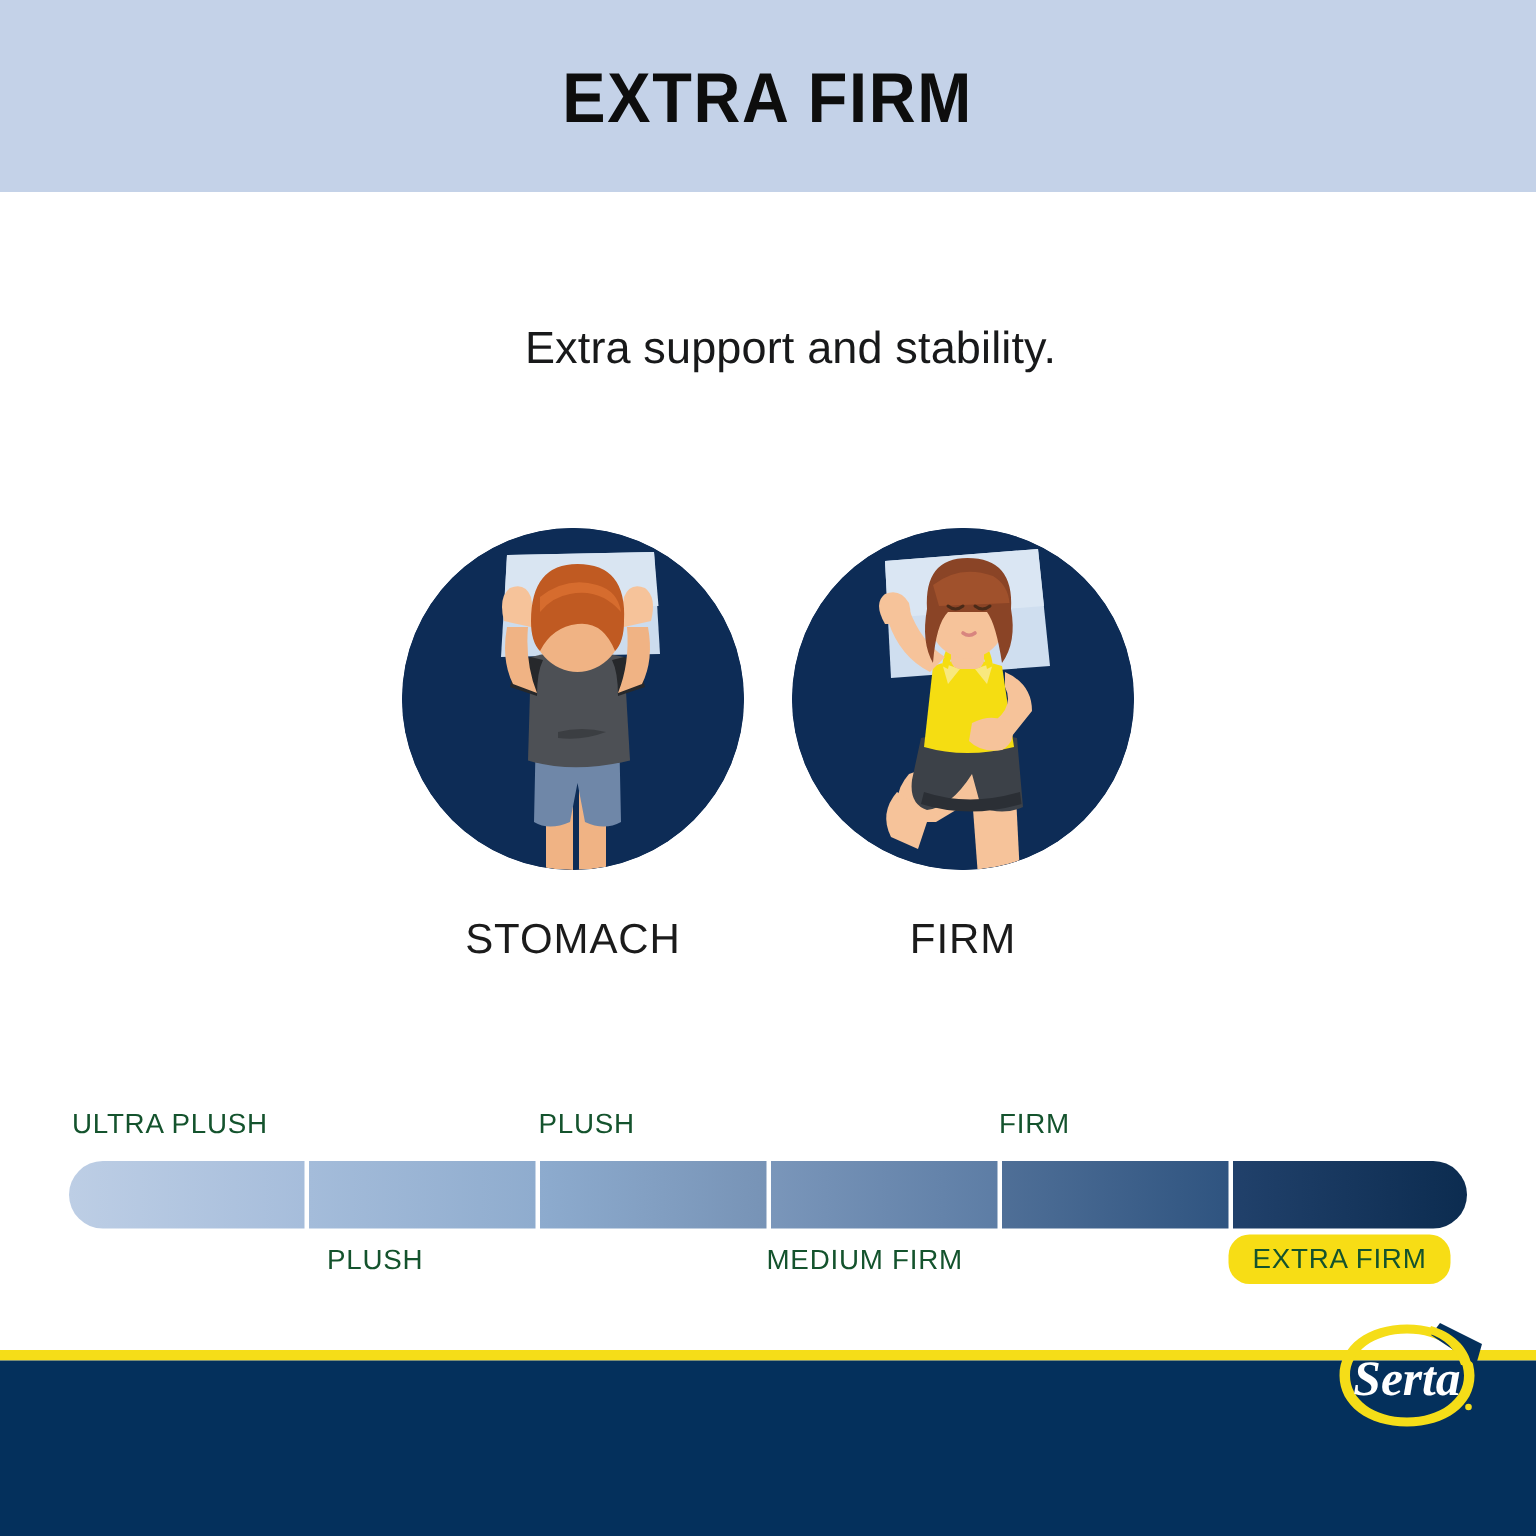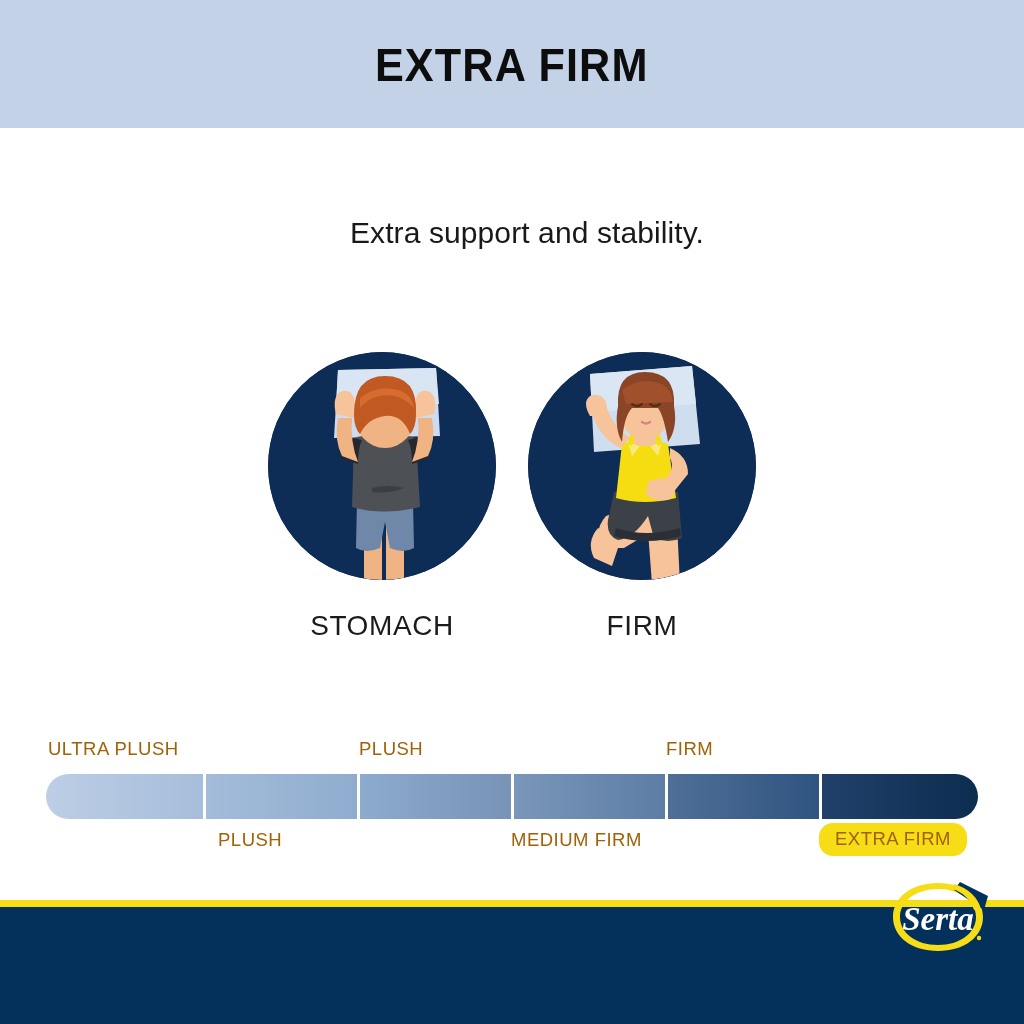--- a/index.html
+++ b/index.html
@@ -107,21 +107,21 @@
     position: relative;
   }
   .seg:last-child { margin-right: 0; }
   .seg.first { border-radius: 23px 0 0 23px; }
   .seg.last  { border-radius: 0 23px 23px 0; }
 
   .scale-label {
     position: absolute;
     font-size: 18.5px;
     letter-spacing: 0.5px;
-    color: #a16207;
+    color: #14532d;
     white-space: nowrap;
     top: 2px;
   }
   .scale-label.hl {
     background: #f7dd15;
     border-radius: 14px;
     padding: 5px 16px 6px 16px;
     top: -4px;
     font-weight: 500;
   }

